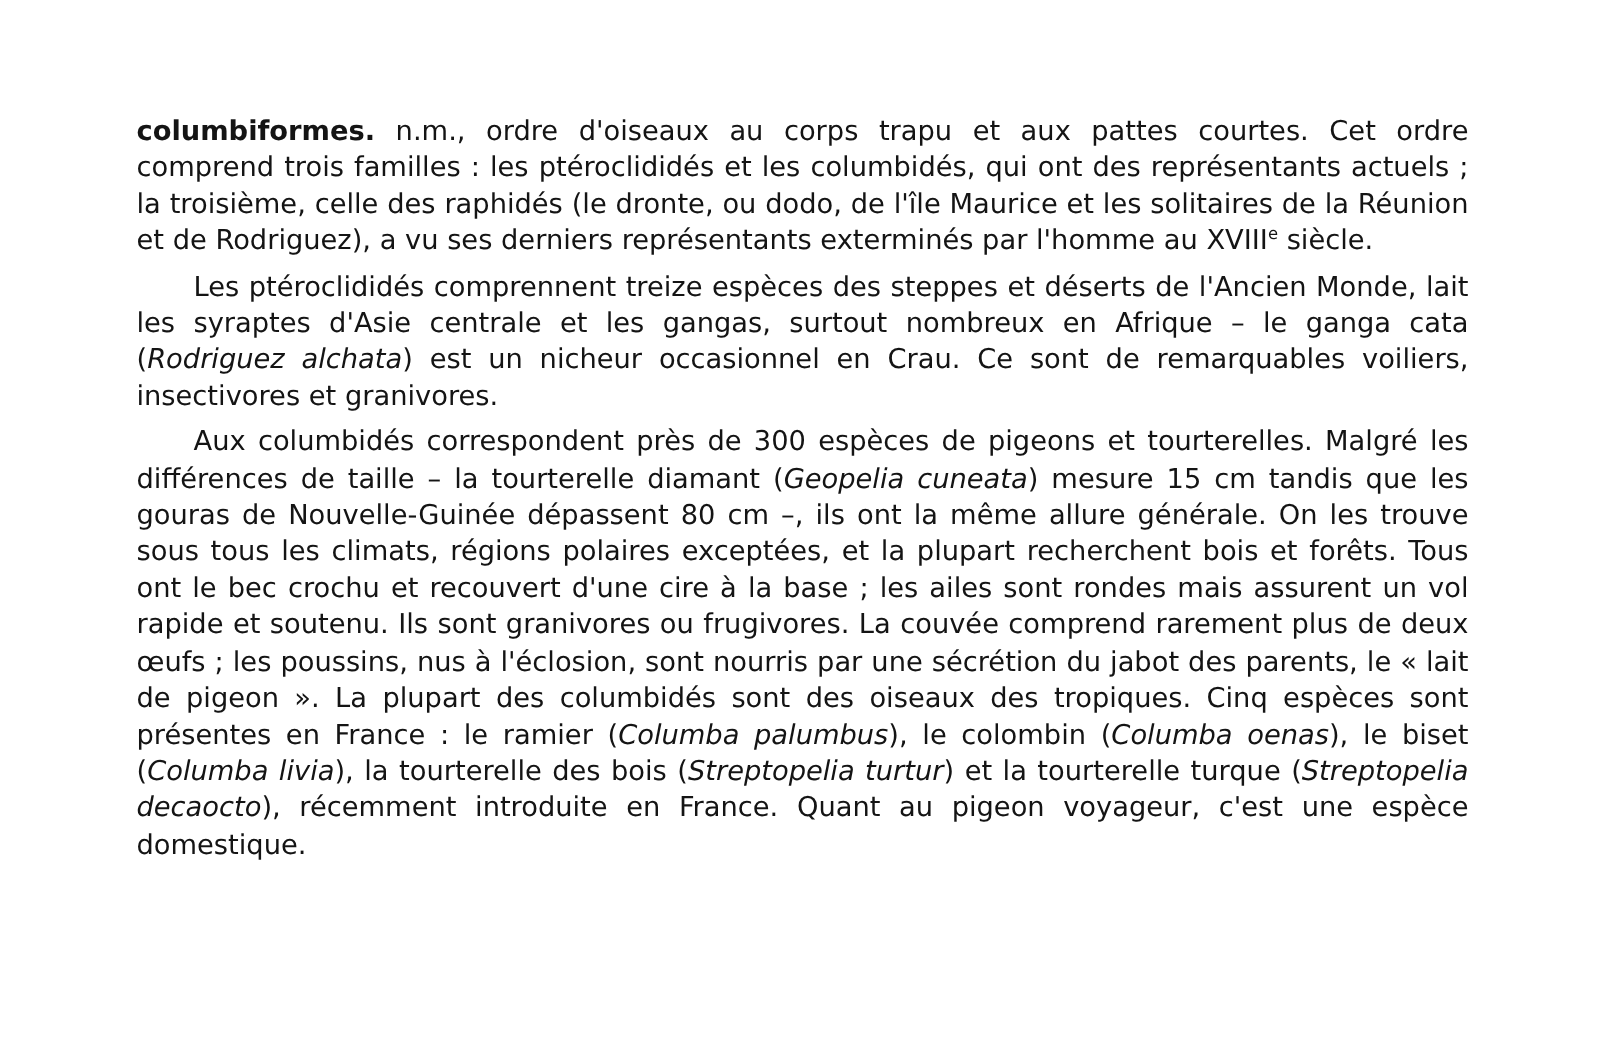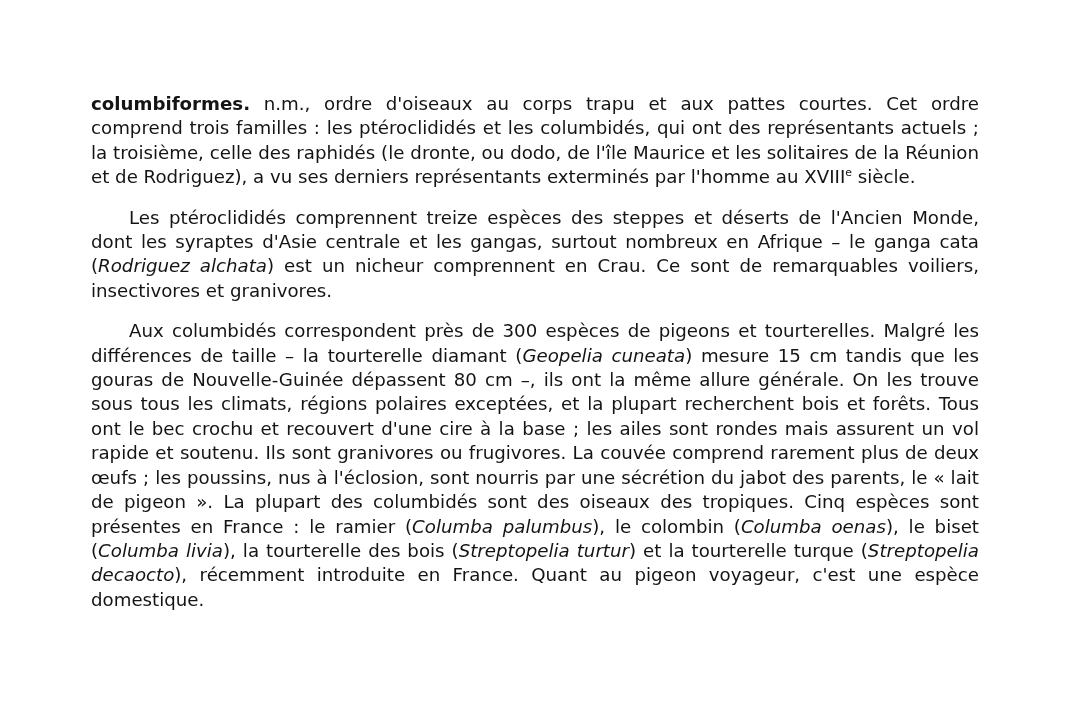--- a/index.html
+++ b/index.html
@@ -17,21 +17,21 @@
       position: absolute;
       left: 91px;
       top: 76px;
       width: 888px;
       font-family: "DejaVu Sans", sans-serif;
       font-size: 18.2px;
       line-height: 24.4px;
       color: #141414;
     }
     .para {
-      margin: 16px 0 6px 0;
+      margin: 0 0 6px 0;
       text-align: justify;
     }
     .para.indent {
       text-indent: 38px;
     }
     .headword {
       font-weight: bold;
     }
     sup {
       font-size: 0.6em;
@@ -39,16 +39,16 @@
       vertical-align: 0.6em;
     }
     i { font-style: italic; }
   </style>
 </head>
 <body>
 
 <div class="page">
   <p class="para"><span class="headword">columbiformes.</span><span> n.m., ordre d'oiseaux au corps trapu et aux pattes courtes. Cet ordre comprend trois familles : les ptéroclididés et les columbidés, qui ont des représentants actuels ; la troisième, celle des raphidés (le dronte, ou dodo, de l'île Maurice et les solitaires de la Réunion et de Rodriguez), a vu ses derniers représentants exterminés par l'homme au XVIII</span><sup>e</sup><span> siècle.</span></p>
 
-  <p class="para indent"><span>Les ptéroclididés comprennent treize espèces des steppes et déserts de l'Ancien Monde, dont les syraptes d'Asie centrale et les gangas, surtout nombreux en Afrique – le ganga cata (</span><i>Rodriguez alchata</i><span>) est un nicheur comprennent en Crau. Ce sont de remarquables voiliers, insectivores et granivores.</span></p>
+  <p class="para indent"><span>Les ptéroclididés comprennent treize espèces des steppes et déserts de l'Ancien Monde, lait les syraptes d'Asie centrale et les gangas, surtout nombreux en Afrique – le ganga cata (</span><i>Rodriguez alchata</i><span>) est un nicheur occasionnel en Crau. Ce sont de remarquables voiliers, insectivores et granivores.</span></p>
 
   <p class="para indent"><span>Aux columbidés correspondent près de 300 espèces de pigeons et tourterelles. Malgré les différences de taille – la tourterelle diamant (</span><i>Geopelia cuneata</i><span>) mesure 15 cm tandis que les gouras de Nouvelle-Guinée dépassent 80 cm –, ils ont la même allure générale. On les trouve sous tous les climats, régions polaires exceptées, et la plupart recherchent bois et forêts. Tous ont le bec crochu et recouvert d'une cire à la base ; les ailes sont rondes mais assurent un vol rapide et soutenu. Ils sont granivores ou frugivores. La couvée comprend rarement plus de deux œufs ; les poussins, nus à l'éclosion, sont nourris par une sécrétion du jabot des parents, le « lait de pigeon ». La plupart des columbidés sont des oiseaux des tropiques. Cinq espèces sont présentes en France : le ramier (</span><i>Columba palumbus</i><span>), le colombin (</span><i>Columba oenas</i><span>), le biset (</span><i>Columba livia</i><span>), la tourterelle des bois (</span><i>Streptopelia turtur</i><span>) et la tourterelle turque (</span><i>Streptopelia decaocto</i><span>), récemment introduite en France. Quant au pigeon voyageur, c'est une espèce domestique.</span></p>
 </div>
 
 </body></html>

